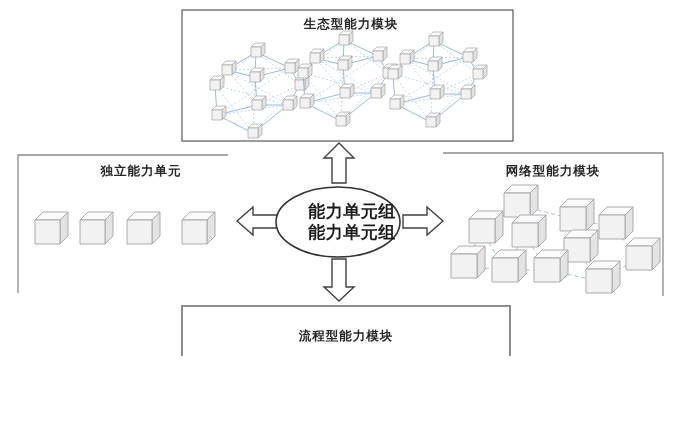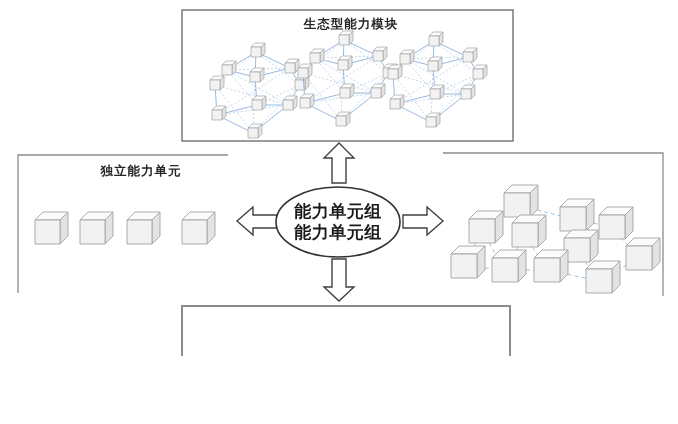--- a/index.html
+++ b/index.html
@@ -15,21 +15,21 @@
     position:absolute;
     transform:translateX(-50%);
     font-size:12.5px;
     font-weight:600;
     color:#262626;
     letter-spacing:1px;
     white-space:nowrap;
   }
   .ellipse-label{
     position:absolute;
-    left:338px;top:222px;
+    left:352px;top:222px;
     transform:translate(-50%,-50%);
     font-size:17px;
     font-weight:700;
     color:#1a1a1a;
     line-height:21px;
     text-align:center;
     white-space:nowrap;
     letter-spacing:0.5px;
   }
 </style>
@@ -288,18 +288,20 @@
       <rect x="395" y="367" width="24" height="24" fill="#f2f2f2" stroke="#a3a3a3" stroke-width="0.9" stroke-linejoin="round"></rect>
       <polygon points="332,183 332,158 324,158 339,143 354,158 346,158 346,183" fill="#ffffff" stroke="#404040" stroke-width="1.4" stroke-linejoin="miter"></polygon>
       <polygon points="332,259 332,287 324,287 339,301 354,287 346,287 346,259" fill="#ffffff" stroke="#404040" stroke-width="1.4" stroke-linejoin="miter"></polygon>
       <polygon points="277,215 253,215 253,207 237,221 253,235 253,228 277,228" fill="#ffffff" stroke="#404040" stroke-width="1.4" stroke-linejoin="miter"></polygon>
       <polygon points="403,215 427,215 427,207 443,221 427,235 427,228 403,228" fill="#ffffff" stroke="#404040" stroke-width="1.4" stroke-linejoin="miter"></polygon>
       <ellipse cx="338" cy="222" rx="62" ry="35" fill="#ffffff" stroke="#333333" stroke-width="1.6"></ellipse>
     </svg>
 
   <div class="box-title" style="left:351px;top:16px;">生态型能力模块</div>
   <div class="box-title" style="left:141px;top:163px;">独立能力单元</div>
+  <div class="box-title" style="left:553px;top:163px;">网络型能力模块</div>
+  <div class="box-title" style="left:346px;top:328px;">流程型能力模块</div>
 
   <div class="ellipse-label">
     <span>能力单元组</span><br>
     <span>能力单元组</span>
   </div>
 </div>
 
 </body></html>

